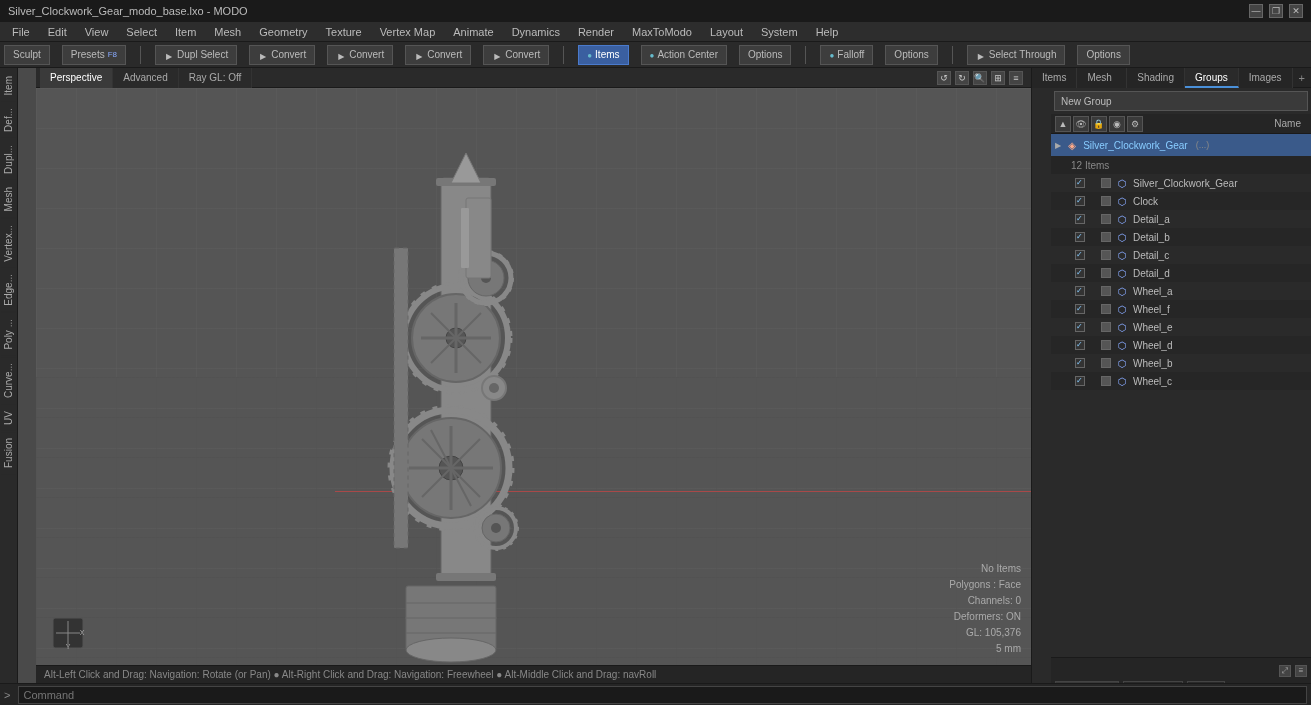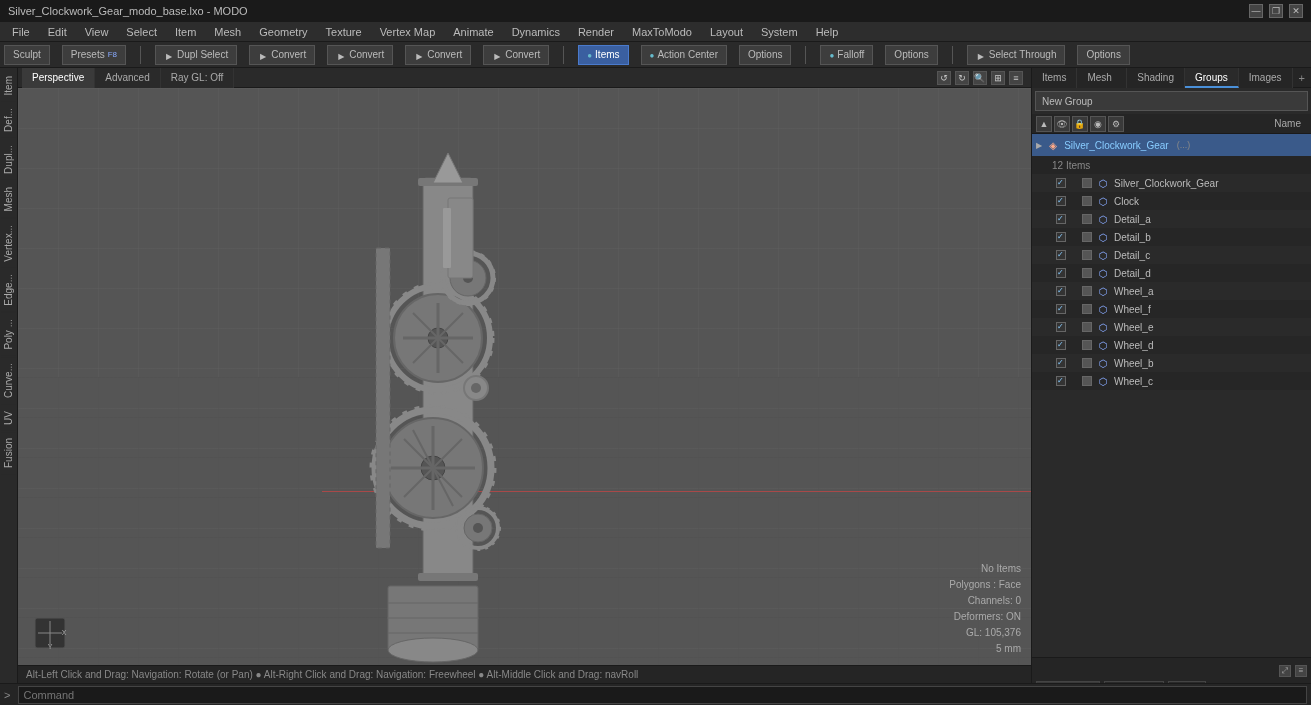--- a/index.html
+++ b/index.html
@@ -47,21 +47,21 @@
       display: flex; flex-direction: column; align-items: center; padding-top: 2px; gap: 1px;
     }
     .left-tab {
       writing-mode: vertical-rl; transform: rotate(180deg); font-size: 10px; color: #aaa;
       padding: 6px 2px; cursor: pointer; background: #2a2a2a; border: none; white-space: nowrap;
       text-overflow: ellipsis; overflow: hidden; max-height: 60px;
     }
 
     
     #viewport-container {
-      flex: 1; display: flex; flex-direction: column; background: #4a4a4a;
+      flex: 1; display: flex; flex-direction: column; background: #4a4a4a; padding-left: 18px;
     }
 
     
     #viewport-tabs {
       height: 20px; background: #2a2a2a; display: flex; align-items: center; padding: 0 4px; gap: 0;
       border-bottom: 1px solid #1a1a1a;
     }
     .vp-tab {
       height: 20px; padding: 0 10px; line-height: 20px; font-size: 10px; color: #aaa;
       cursor: pointer; border-right: 1px solid #333; background: #2a2a2a;
@@ -105,21 +105,21 @@
     }
     .right-tab {
       padding: 0 10px; height: 20px; line-height: 20px; font-size: 10px; color: #aaa;
       cursor: pointer; border-right: 1px solid #333; background: #252525;
     }
     .right-tab.active { background: #2a2a2a; color: #fff; border-bottom: 2px solid #4a90d9; }
     .right-tab-spacer { flex: 1; }
     .right-tab-plus { padding: 0 6px; color: #888; cursor: pointer; }
 
     
-    #groups-panel { flex: 1; overflow: hidden; display: flex; flex-direction: column; }
+    #groups-panel { flex: 1; overflow: hidden; display: flex; flex-direction: column; padding-left: 19px; }
 
     .new-group-btn {
       height: 20px; margin: 3px; background: #3a3a3a; border: 1px solid #555;
       color: #bbb; font-size: 10px; cursor: pointer; display: flex; align-items: center; padding: 0 6px;
     }
 
     
     .tree-icons-row {
       height: 20px; background: #252525; display: flex; align-items: center; padding: 0 4px; gap: 2px;
       border-bottom: 1px solid #1a1a1a;

